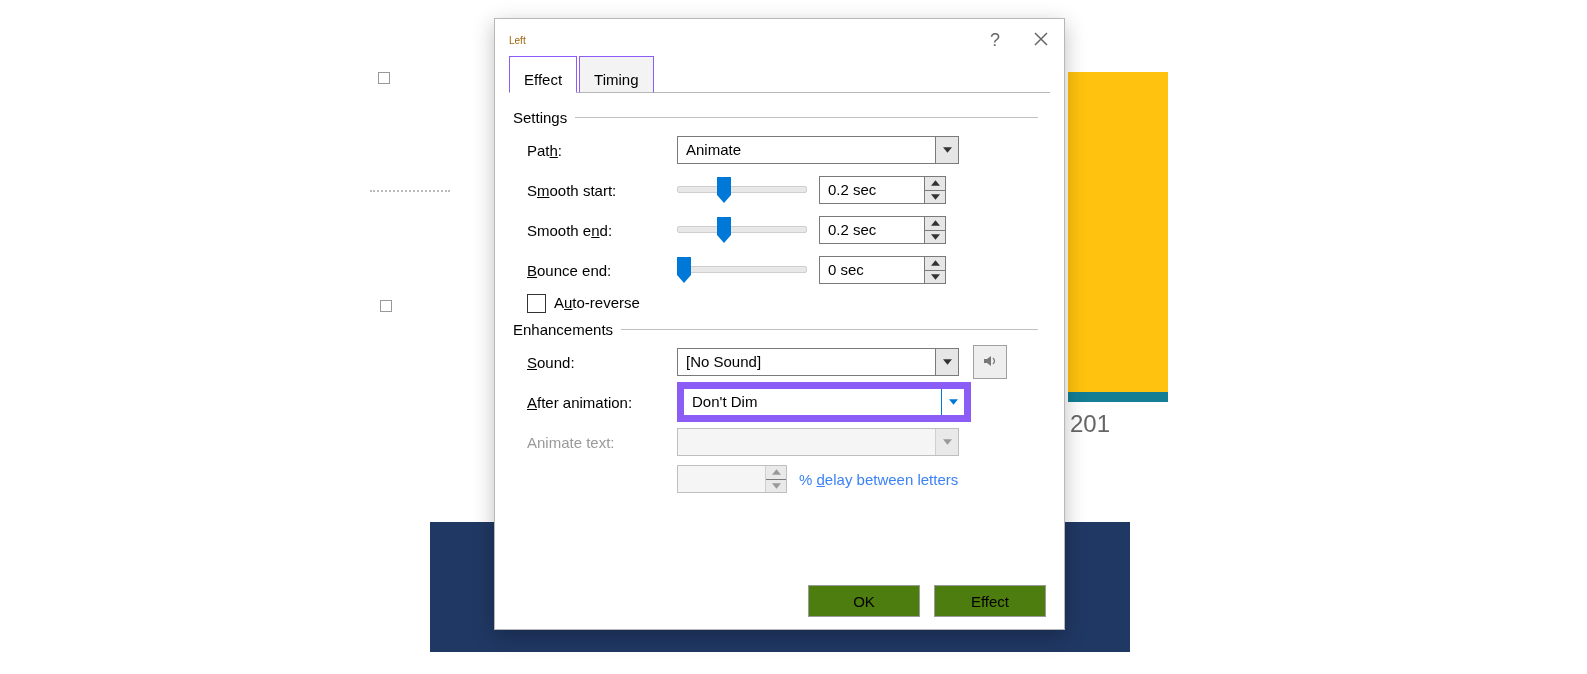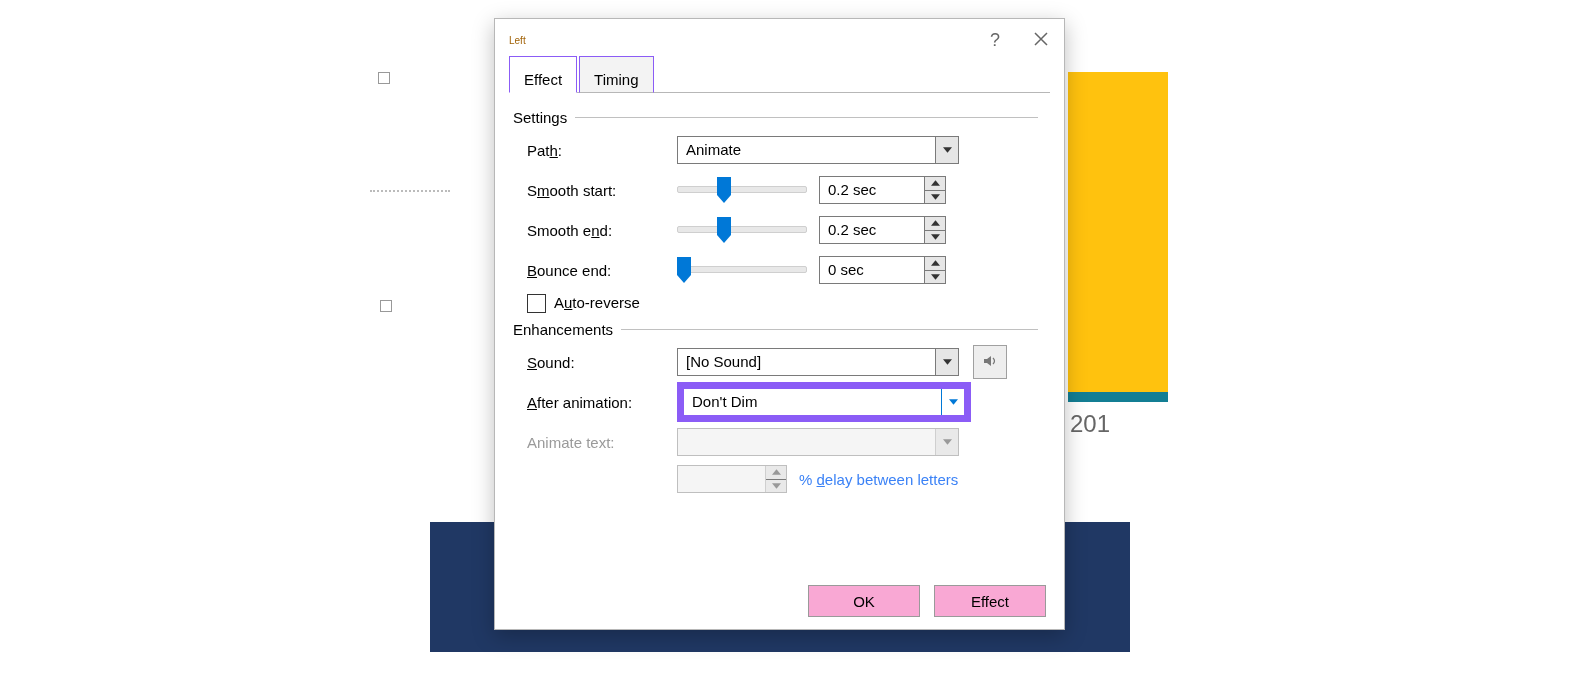--- a/index.html
+++ b/index.html
@@ -268,21 +268,21 @@
     display: flex;
     justify-content: flex-end;
     align-items: center;
     padding-right: 18px;
     gap: 14px;
   }
   .pushbtn {
     min-width: 110px;
     height: 30px;
     border: 1px solid #9a9a9a;
-    background: #f9a8d4;
+    background: #4d7c0f;
     display: flex; align-items: center; justify-content: center;
   }
 
   .helper-text {
     color: #3b82f6;
     margin-left: 12px;
     text-align: right;
   }
 </style>
 </head>

